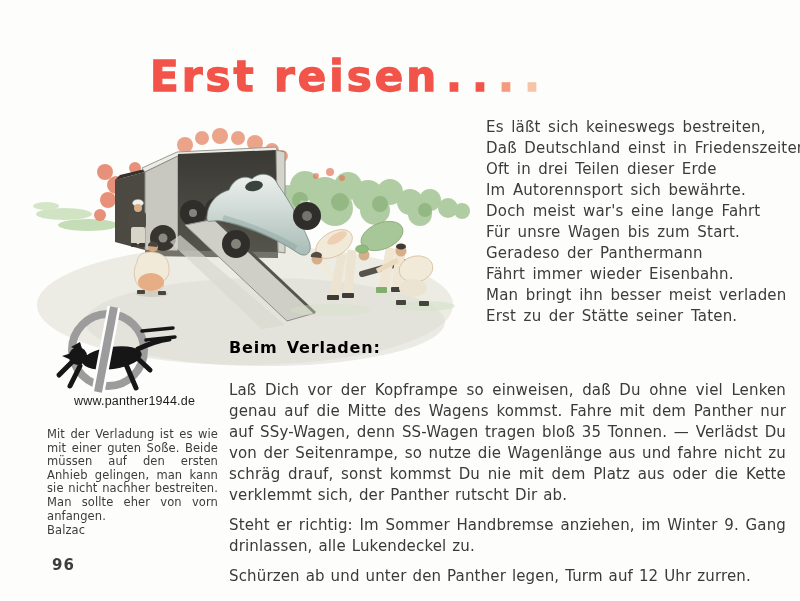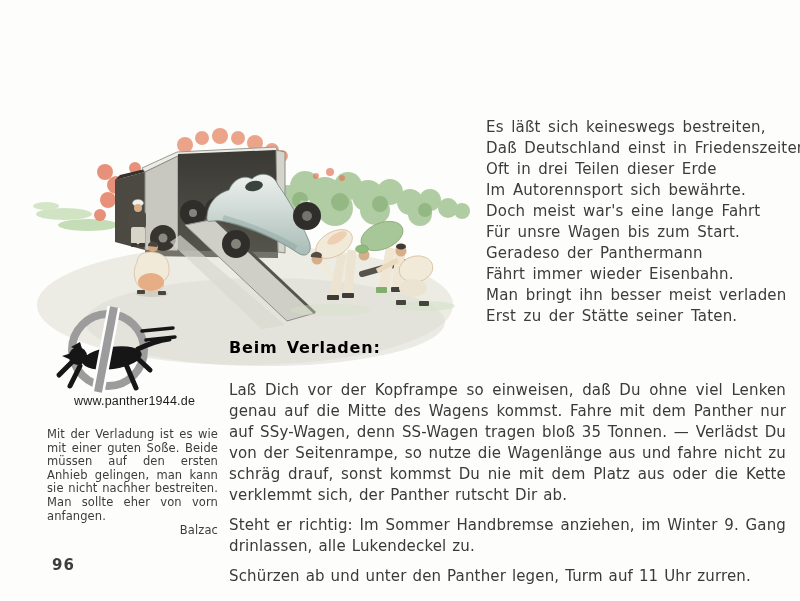--- a/index.html
+++ b/index.html
@@ -41,29 +41,32 @@
   }
   .body-text { position:absolute; left:229px; top:372px; width:557px; font-size:15px; line-height:21px; color:#3a3a38; }
   .body-text p { margin:8px 0 9px; text-align:justify; word-spacing:1px; letter-spacing:.15px; }
   .body-text p:last-child { text-align:left; margin:0; }
   
   .side-note {
     position:absolute; left:47px; top:428px; width:171px;
     font-size:11.5px; line-height:13.6px; color:#3c3c3a;
     text-align:justify; letter-spacing:.1px;
   }
-  .side-note .attribution { text-align:right; margin-top:1px; }
+  .side-note .attribution { margin-top:1px; }
   
   .page-number { position:absolute; left:52px; top:556px; font-size:15px; font-weight:bold; color:#3c3c3a; letter-spacing:1px; }
 </style>
 </head>
 <body>
 
 <div class="page">
 
+  <div class="title">
+    <span>Erst reisen</span><span class="dot d1">.</span><span class="dot d2">.</span><span class="dot d3">.</span><span class="dot d4">.</span>
+  </div>
 
   <svg class="illustration" viewBox="0 0 450 300">
     <defs>
       <linearGradient id="carGrad" x1="0" y1="0" x2="0" y2="1">
         <stop offset="0" stop-color="#eef1ee"></stop>
           <stop offset="1" stop-color="#a9bcb7"></stop>
       </linearGradient>
       <linearGradient id="doorGrad" x1="0" y1="0" x2="0" y2="1">
         <stop offset="0" stop-color="#3a3934"></stop>
           <stop offset="1" stop-color="#55544c"></stop>
@@ -262,21 +265,21 @@
     <div>Geradeso der Panthermann</div>
     <div>Fährt immer wieder Eisenbahn.</div>
     <div>Man bringt ihn besser meist verladen</div>
     <div>Erst zu der Stätte seiner Taten.</div>
   </div>
 
   <div class="section-heading">Beim Verladen:</div>
   <div class="body-text">
     <p>Laß Dich vor der Kopframpe so einweisen, daß Du ohne viel Lenken genau auf die Mitte des Wagens kommst. Fahre mit dem Panther nur auf SSy-Wagen, denn SS-Wagen tragen bloß 35 Tonnen. — Verlädst Du von der Seitenrampe, so nutze die Wagenlänge aus und fahre nicht zu schräg drauf, sonst kommst Du nie mit dem Platz aus oder die Kette verklemmt sich, der Panther rutscht Dir ab.</p>
     <p>Steht er richtig: Im Sommer Handbremse anziehen, im Winter 9. Gang drinlassen, alle Lukendeckel zu.</p>
-    <p>Schürzen ab und unter den Panther legen, Turm auf 11 Uhr zurren.</p>
+    <p>Schürzen ab und unter den Panther legen, Turm auf 12 Uhr zurren.</p>
   </div>
 
   <div class="side-note">
     <div>Mit der Verladung ist es wie mit einer guten Soße. Beide müssen auf den ersten Anhieb gelingen, man kann sie nicht nachher bestreiten. Man sollte eher von vorn anfangen.</div>
     <div class="attribution">Balzac</div>
   </div>
 
   <div class="page-number">96</div>
 
 </div>

